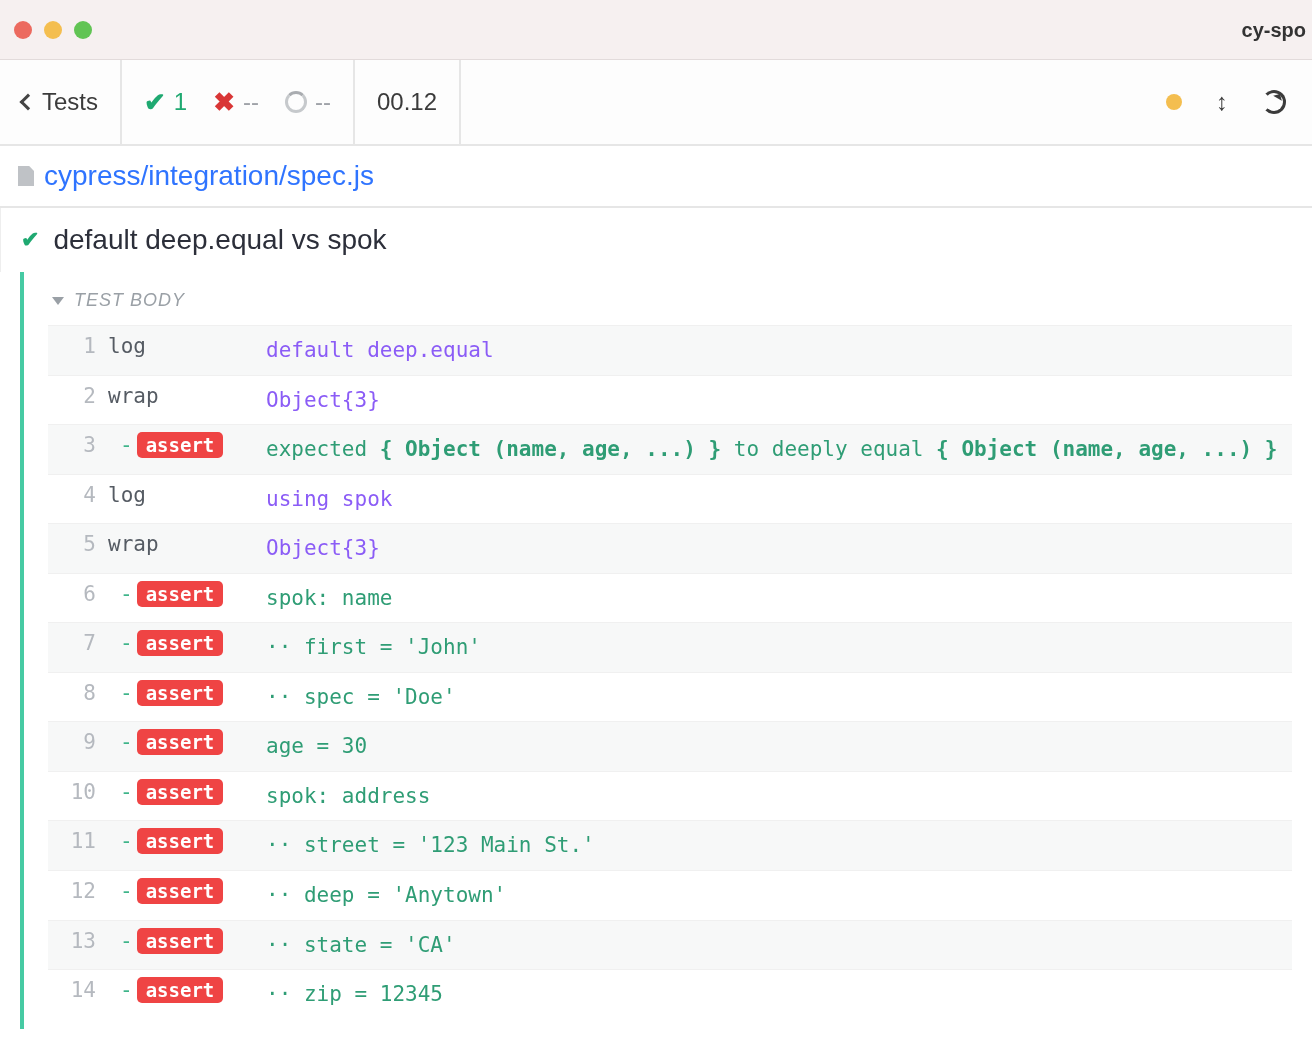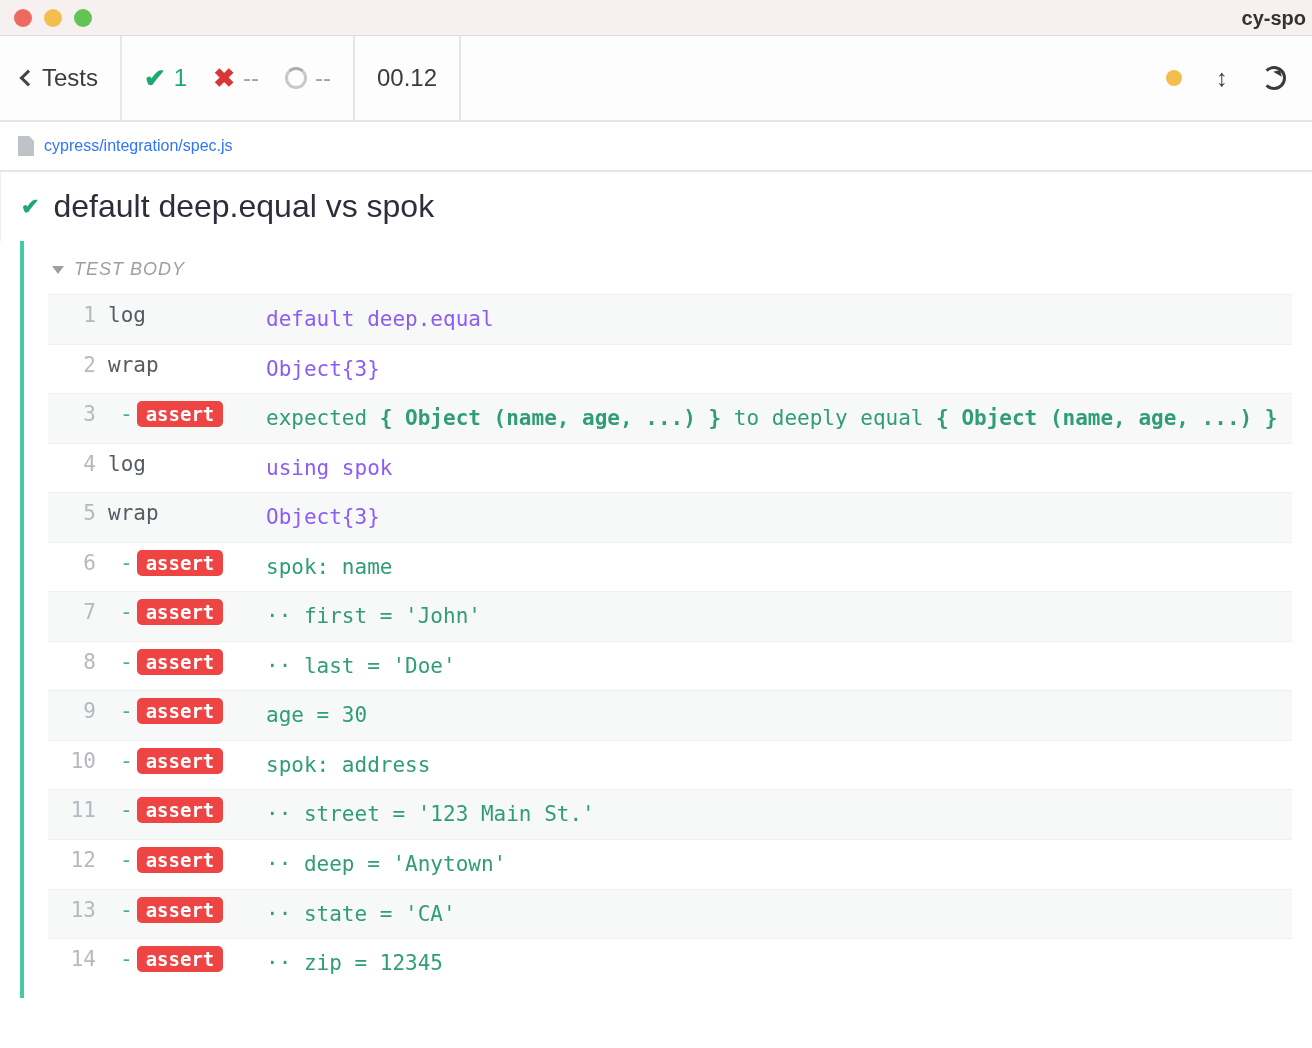--- a/index.html
+++ b/index.html
@@ -5,21 +5,21 @@
   * { box-sizing: border-box; margin: 0; padding: 0; }
   body {
     font-family: -apple-system, BlinkMacSystemFont, "Segoe UI", Helvetica, Arial, sans-serif;
     background: #ffffff;
     color: #2e3247;
     width: 1312px;
     height: 1048px;
     overflow: hidden;
   }
   .title-bar {
-    height: 36px;
+    height: 60px;
     background: #f6f0f0;
     display: flex;
     align-items: center;
     padding: 0 14px;
     border-bottom: 1px solid #e2dbdb;
     position: relative;
   }
   .traffic-lights { display: flex; gap: 12px; }
   .traffic-light { width: 18px; height: 18px; border-radius: 50%; }
   .tl-red { background: #ec6a5f; }
@@ -93,28 +93,28 @@
   }
   .spec-bar {
     display: flex; align-items: center; gap: 10px;
     padding: 14px 18px;
     border-bottom: 2px solid #e6e6e6;
   }
   .file-icon {
     width: 16px; height: 20px; background:#bfc2c6;
     clip-path: polygon(0 0, 70% 0, 100% 25%, 100% 100%, 0 100%);
   }
-  .spec-path { color:#2f74ff; font-size: 16px; }
+  .spec-path { color:#2f74ff; font-size: 28px; }
   .test-row {
     display: flex; align-items: center; gap: 14px;
     padding: 16px 20px 16px 20px;
     border-left: 1px solid #eee;
   }
   .pass-check { color:#1fa971; font-size: 22px; font-weight: 900; }
-  .test-title { font-size: 32px; color: #2c2f3a; }
+  .test-title { font-size: 28px; color: #2c2f3a; }
   .body-wrap {
     margin-left: 20px;
     border-left: 4px solid #46caa3;
     padding: 10px 20px 10px 24px;
   }
   .section-hdr {
     display: flex; align-items: center; gap: 10px;
     color: #9aa0a6; font-size: 18px; letter-spacing: 1px;
     padding: 8px 0 14px 4px;
     font-style: italic;
@@ -235,21 +235,21 @@
         <div class="cmd-msg green">spok: name</div>
       </div>
       <div class="cmd-row shade">
         <div class="cmd-num">7</div>
         <div class="cmd-name indent"><span class="dash">-</span><span class="pill">assert</span></div>
         <div class="cmd-msg green">·· first = 'John'</div>
       </div>
       <div class="cmd-row">
         <div class="cmd-num">8</div>
         <div class="cmd-name indent"><span class="dash">-</span><span class="pill">assert</span></div>
-        <div class="cmd-msg green">·· last = 'Doe'</div>
+        <div class="cmd-msg green">·· spec = 'Doe'</div>
       </div>
       <div class="cmd-row shade">
         <div class="cmd-num">9</div>
         <div class="cmd-name indent"><span class="dash">-</span><span class="pill">assert</span></div>
         <div class="cmd-msg green">age = 30</div>
       </div>
       <div class="cmd-row">
         <div class="cmd-num">10</div>
         <div class="cmd-name indent"><span class="dash">-</span><span class="pill">assert</span></div>
         <div class="cmd-msg green">spok: address</div>

